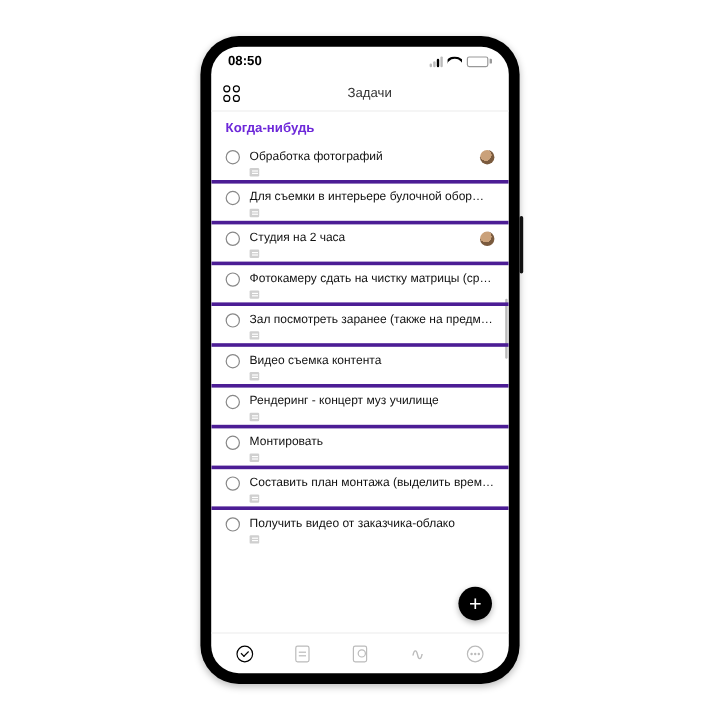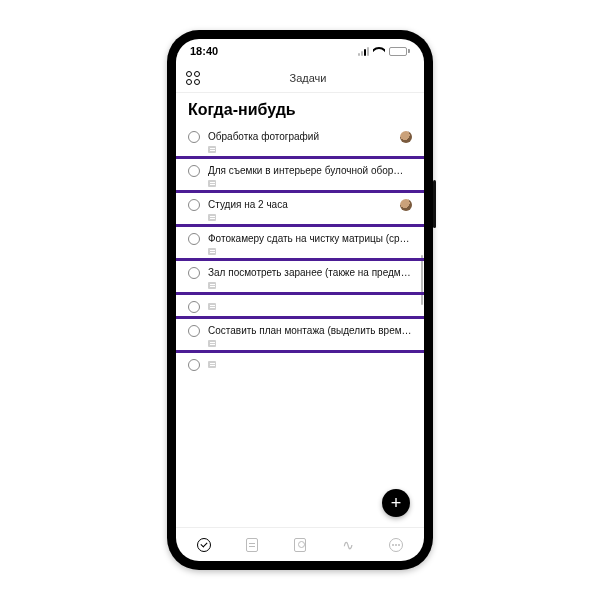--- a/index.html
+++ b/index.html
@@ -87,21 +87,21 @@
       position: absolute; left: 10px; top: 50%; transform: translateY(-50%);
       width: 14px; height: 14px;
       display: grid; grid-template-columns: 1fr 1fr; grid-template-rows: 1fr 1fr; gap:2px;
     }
     .app-header .menu span {
       border: 1.2px solid #000; border-radius: 50%;
     }
     .app-header .title { font-size: 11px; color:#333;margin-left:16px; }
     
     .section-title {
-      font-size: 16px; font-weight: 700; color:#000000;
+      font-size: 11px; font-weight: 700; color:#6d28d9;
       padding: 8px 12px 6px;
     }
     .list {
       flex: 1;
       overflow: hidden;
       position: relative;
     }
     .task {
       display: flex;
       align-items: flex-start;
@@ -181,21 +181,21 @@
     }
   </style>
 </head>
 <body>
 
 <div class="phone">
   <div class="side-button"></div>
   <div class="screen">
 
     <div class="statusbar">
-      <span>18:40</span>
+      <span>08:50</span>
       <span class="right">
         <span class="sig">
             <i></i>
             <i></i>
             <i></i>
             <i></i>
           </span>
         <span class="wifi"></span>
         <span class="battery">
           <span class="body"><span class="fill"></span></span>
@@ -251,33 +251,49 @@
         <div class="task">
           <div class="radio"></div>
           <div class="task-body">
             <div class="task-title">Зал посмотреть заранее (также на предмет с…</div>
             <div class="note-icon"></div>
           </div>
         </div>
         <div class="task">
           <div class="radio"></div>
           <div class="task-body">
+            <div class="task-title">Видео съемка контента</div>
+            <div class="note-icon"></div>
+          </div>
+        </div>
+        <div class="task">
+          <div class="radio"></div>
+          <div class="task-body">
+            <div class="task-title">Рендеринг - концерт муз училище</div>
+            <div class="note-icon"></div>
+          </div>
+        </div>
+        <div class="task">
+          <div class="radio"></div>
+          <div class="task-body">
+            <div class="task-title">Монтировать</div>
             <div class="note-icon"></div>
           </div>
         </div>
         <div class="task">
           <div class="radio"></div>
           <div class="task-body">
             <div class="task-title">Составить план монтажа (выделить время в…</div>
             <div class="note-icon"></div>
           </div>
         </div>
         <div class="task">
           <div class="radio"></div>
           <div class="task-body">
+            <div class="task-title">Получить видео от заказчика-облако</div>
             <div class="note-icon"></div>
           </div>
         </div>
       </div>
 
     <div class="fab">
       <span>+</span>
     </div>
 
     <div class="bottombar">

